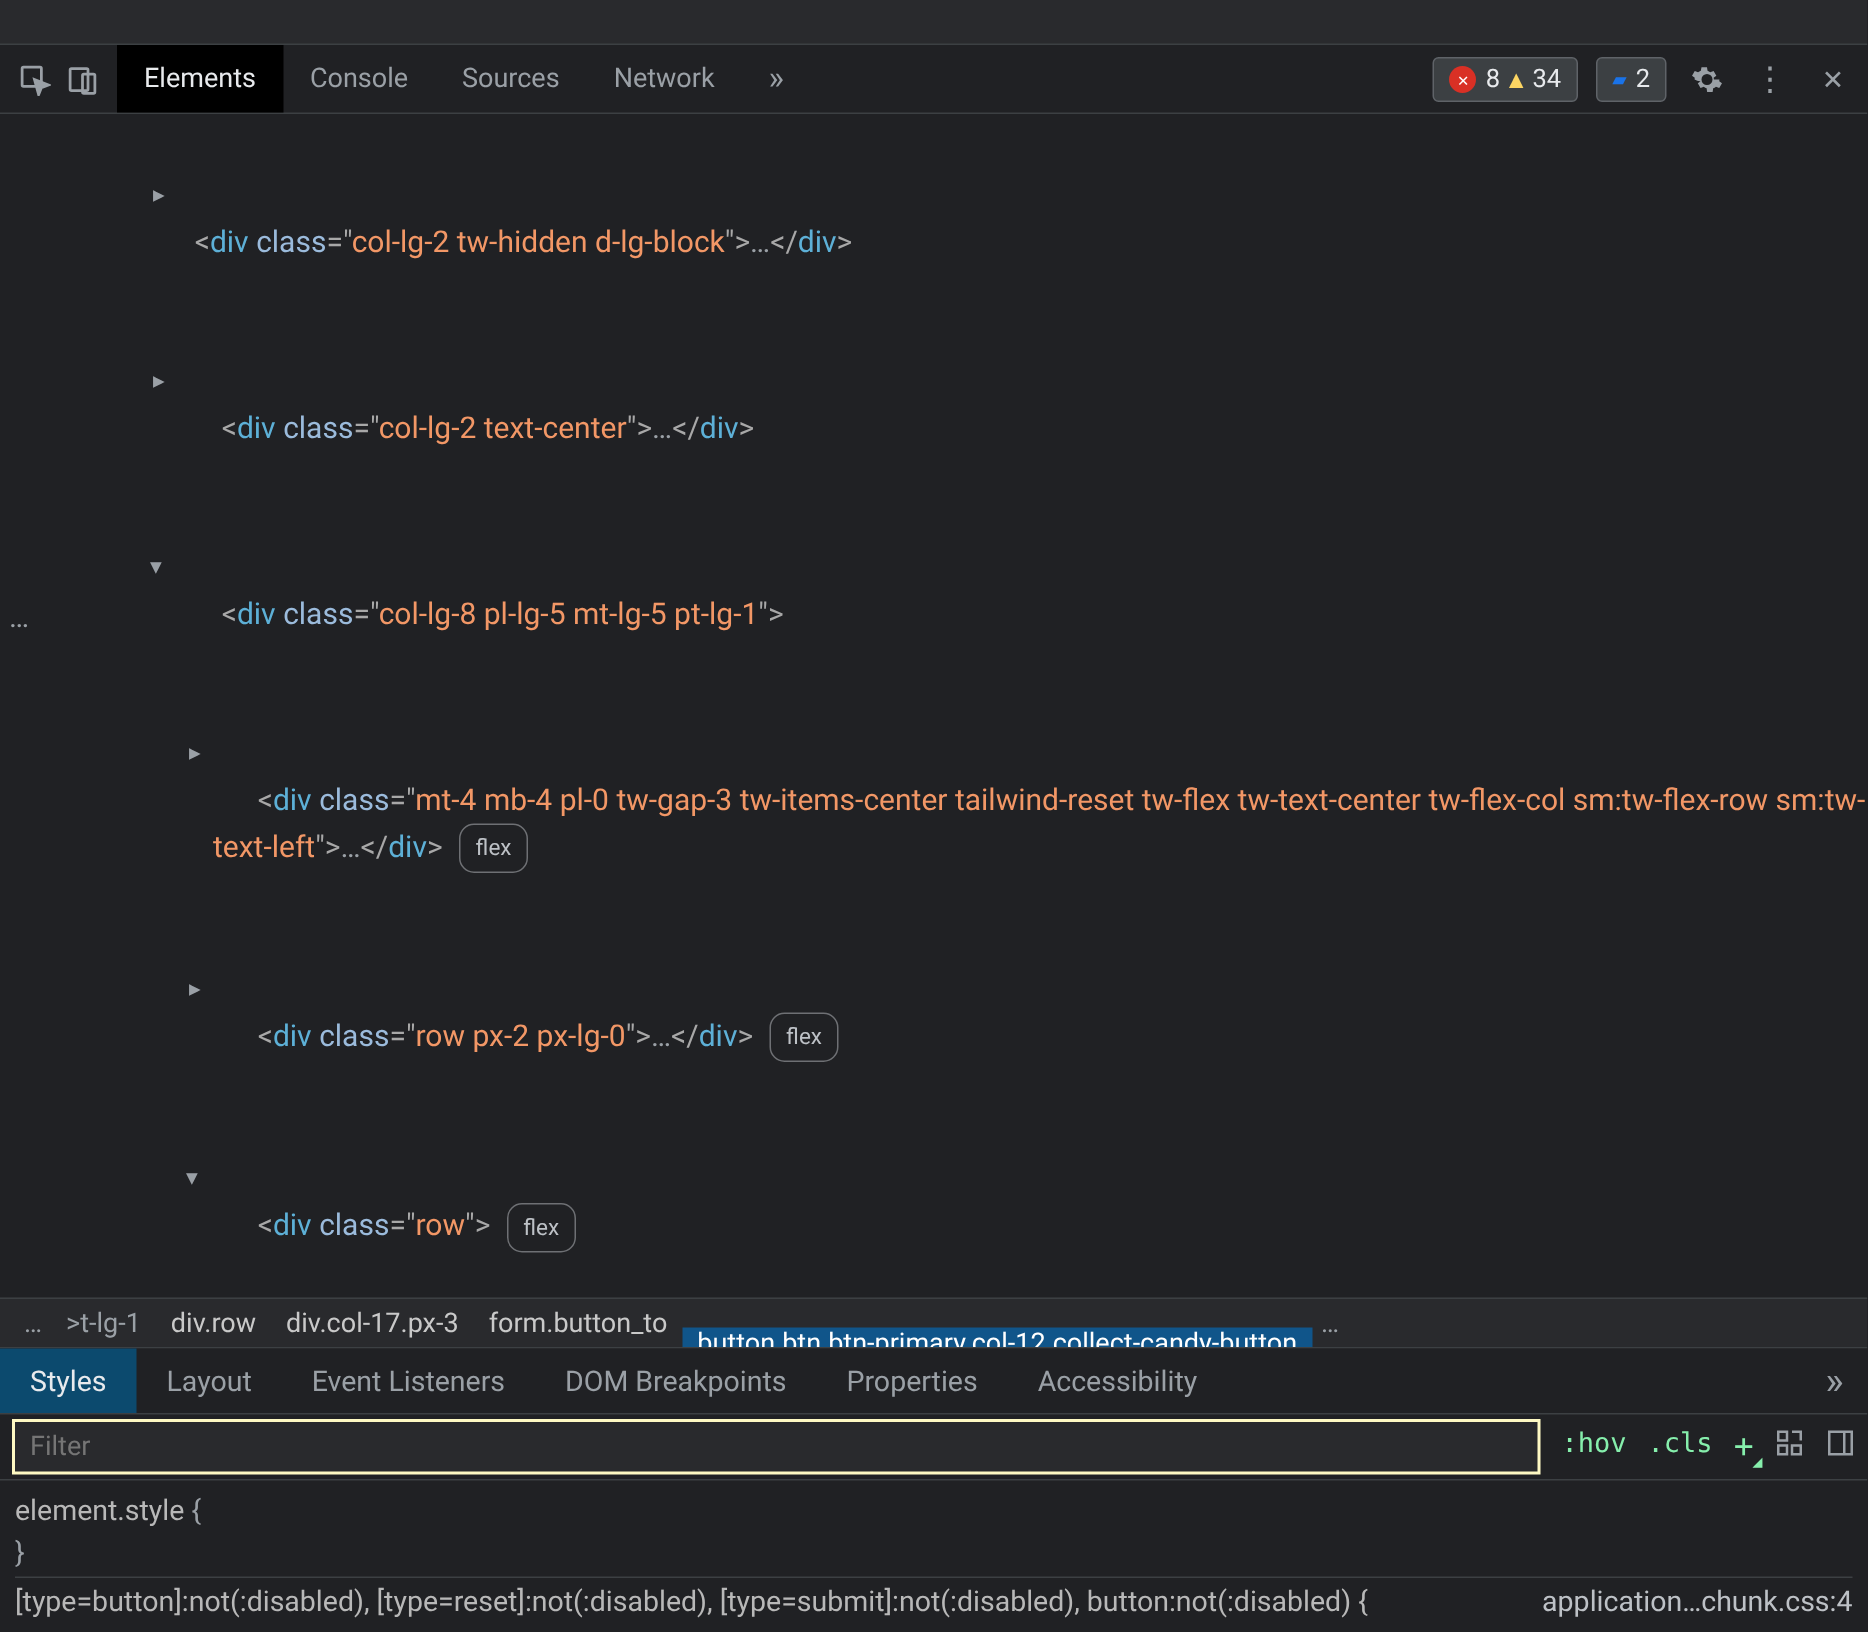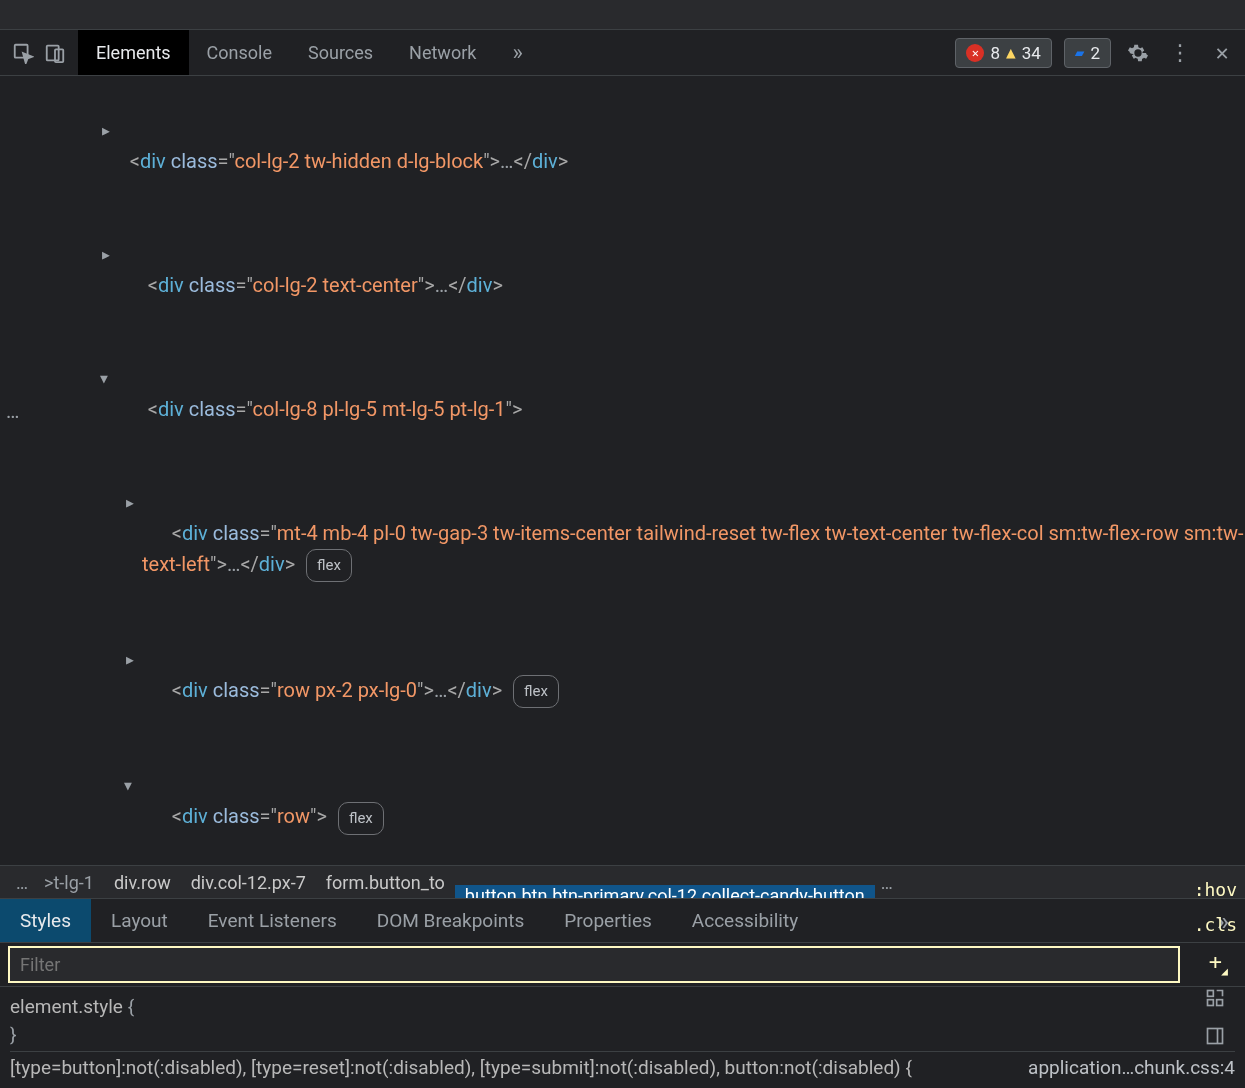--- a/index.html
+++ b/index.html
@@ -205,26 +205,24 @@
       width: 100%;
       background: #292a2d;
       border: 2px solid #fef9c3;
       color: #9aa0a6;
       padding: 6px 10px;
       font-size: 18px;
       outline: none;
     }
     .filter-tools {
       display: flex;
-      align-items: center;
       gap: 14px;
       padding-left: 14px;
       font-size: 18px;
-      color: #fef9c3;
-      flex-direction: column;
+      color: #86efac;
     }
     .filter-tools span {
       cursor: pointer;
       font-family: Menlo, Consolas, monospace;
     }
     .styles-content {
       padding: 6px 10px;
       font-family: Menlo, Consolas, monospace;
       font-size: 19px;
       color: #9aa0a6;
@@ -326,21 +324,21 @@
       <span class="punct">&lt;</span><span class="tag">div</span> <span class="attr-name">class</span><span class="punct">="</span><span class="attr-val">row</span><span class="punct">"&gt;</span> <span class="flex-badge">flex</span>
     </div>
 
   </div>
 </div>
 
 <div class="breadcrumb-bar">
   <span class="crumb-ell">…</span>
   <span class="crumb"><span class="cls">&gt;t-lg-1</span></span>
   <span class="crumb"><span>div.row</span></span>
-  <span class="crumb"><span>div.col-12.px-7</span></span>
+  <span class="crumb"><span>div.col-17.px-3</span></span>
   <span class="crumb"><span>form.button_to</span></span>
   <span class="crumb sel"><span>button.btn.btn-primary.col-12.collect-candy-button</span></span>
   <span class="crumb-ell">…</span>
 </div>
 
 <div class="styles-tabs">
   <div class="styles-tab active">Styles</div>
   <div class="styles-tab">Layout</div>
   <div class="styles-tab">Event Listeners</div>
   <div class="styles-tab">DOM Breakpoints</div>

